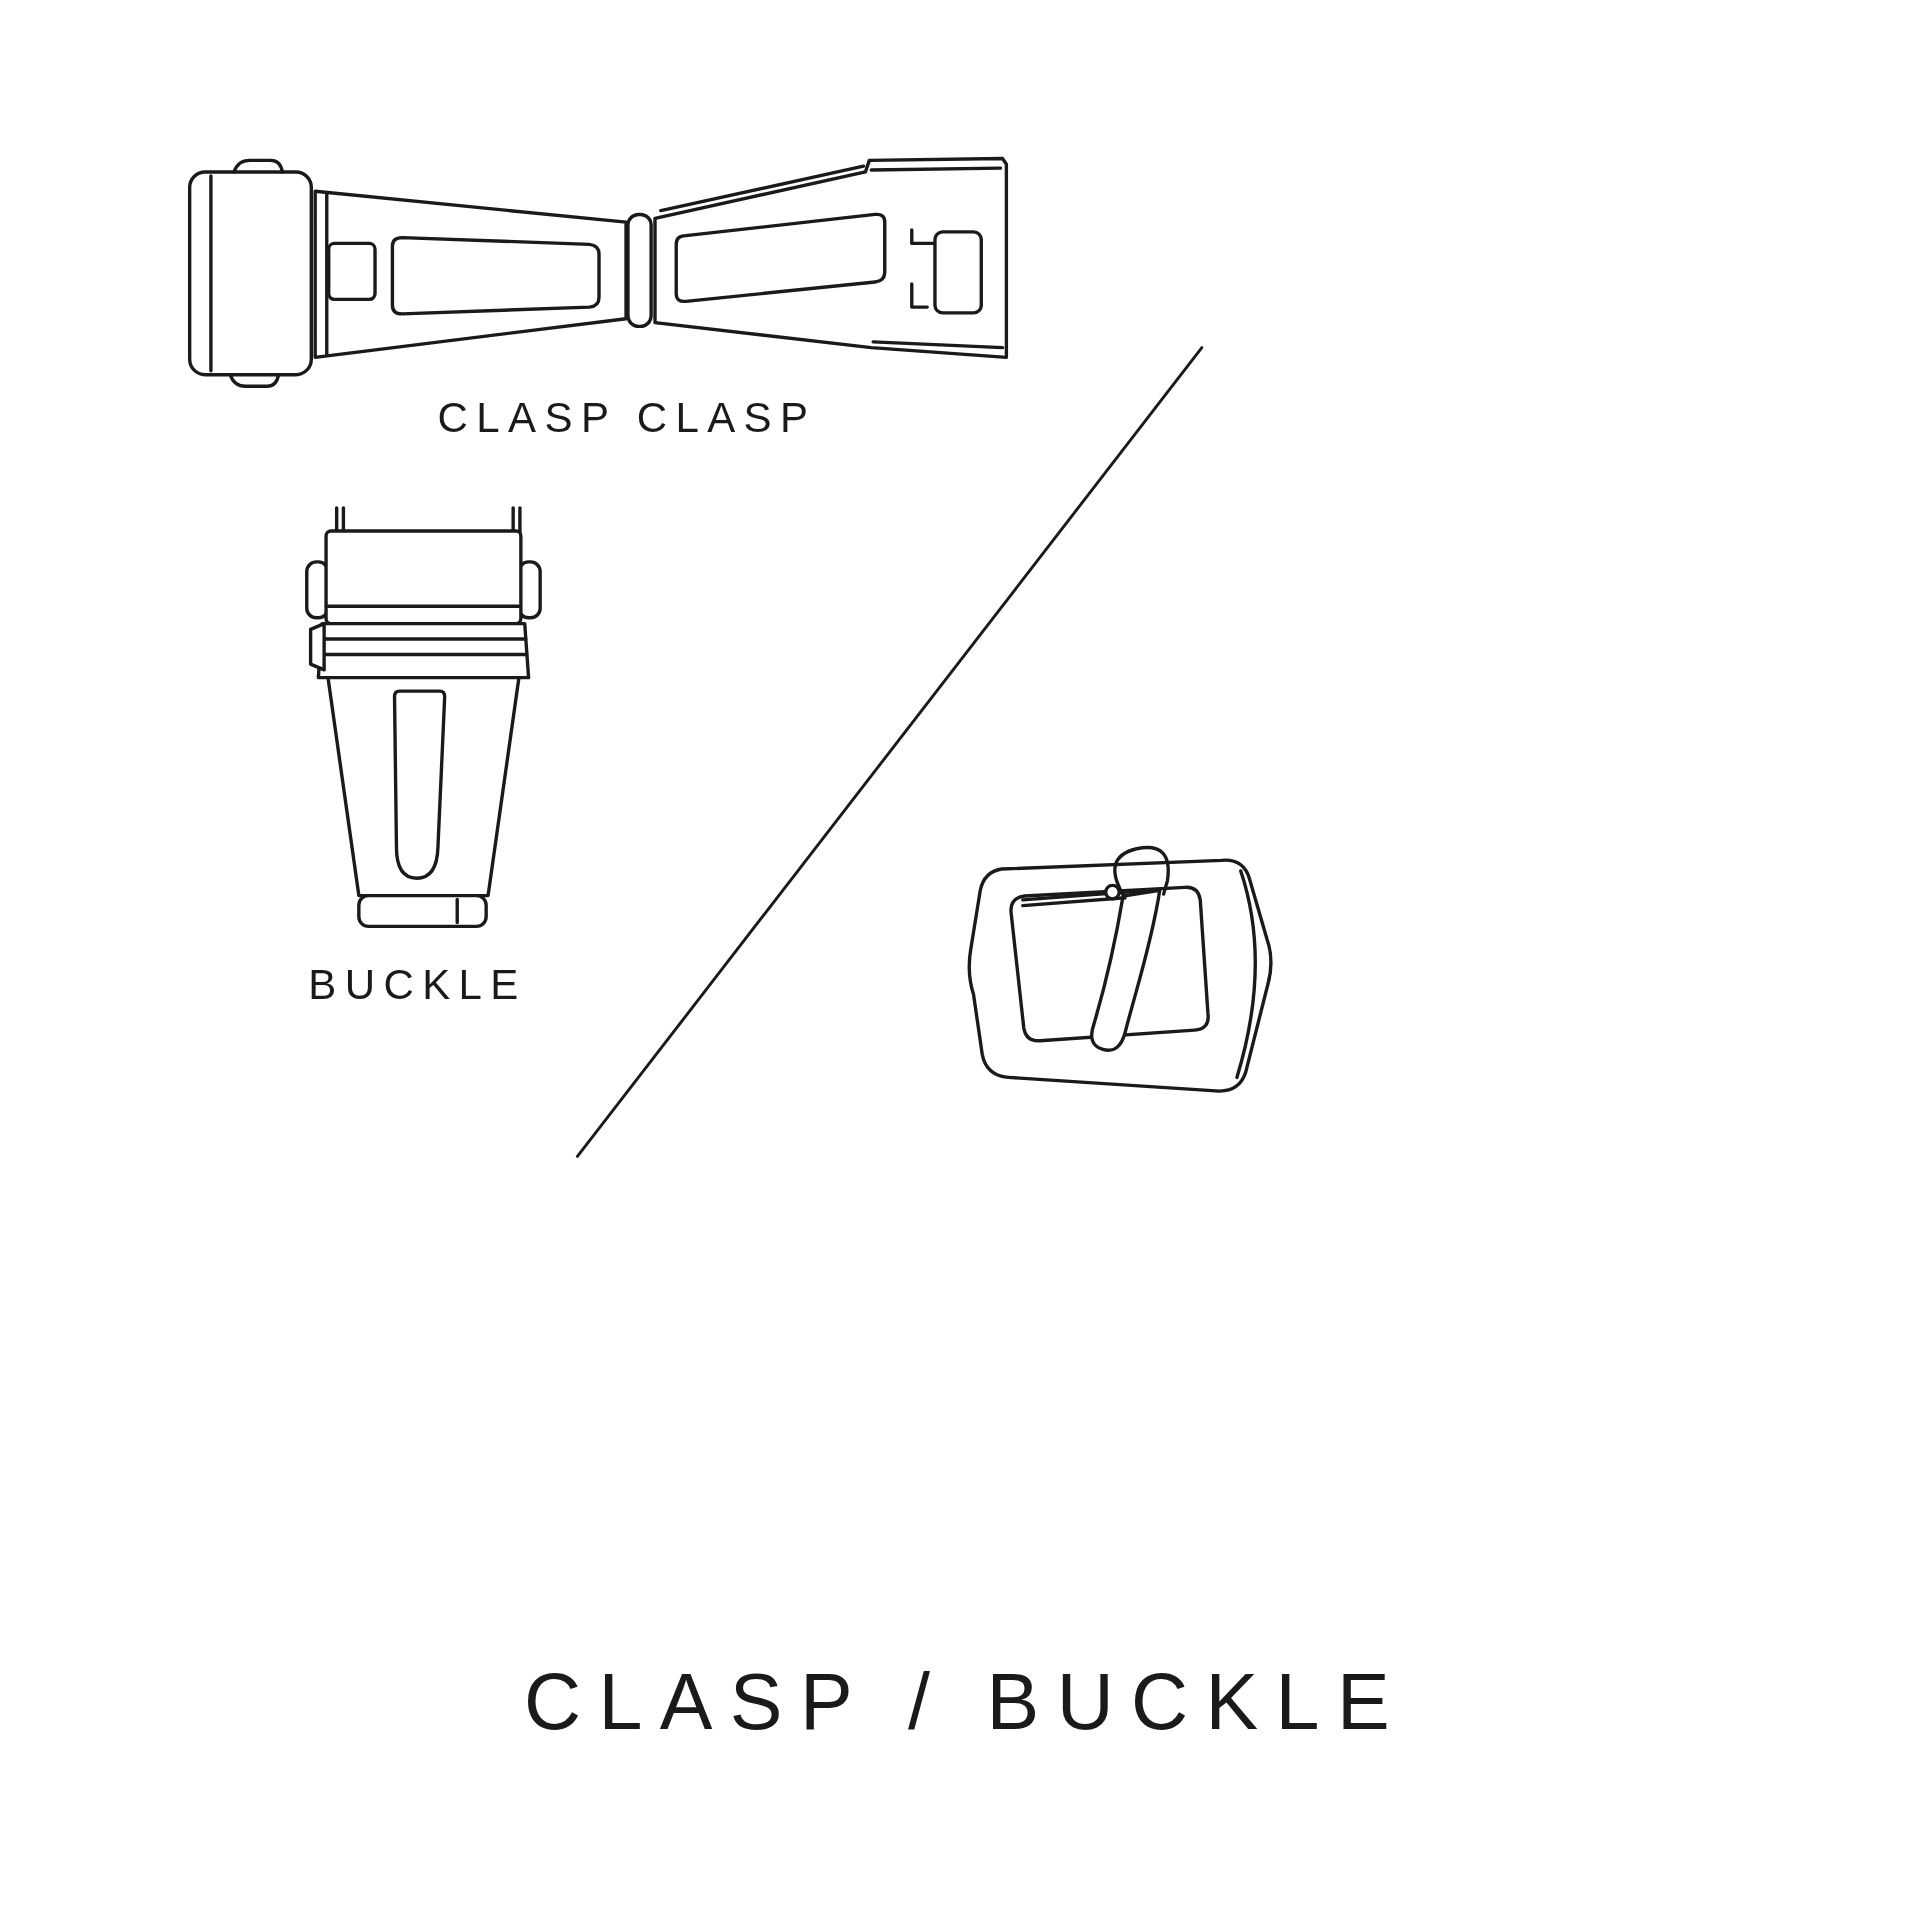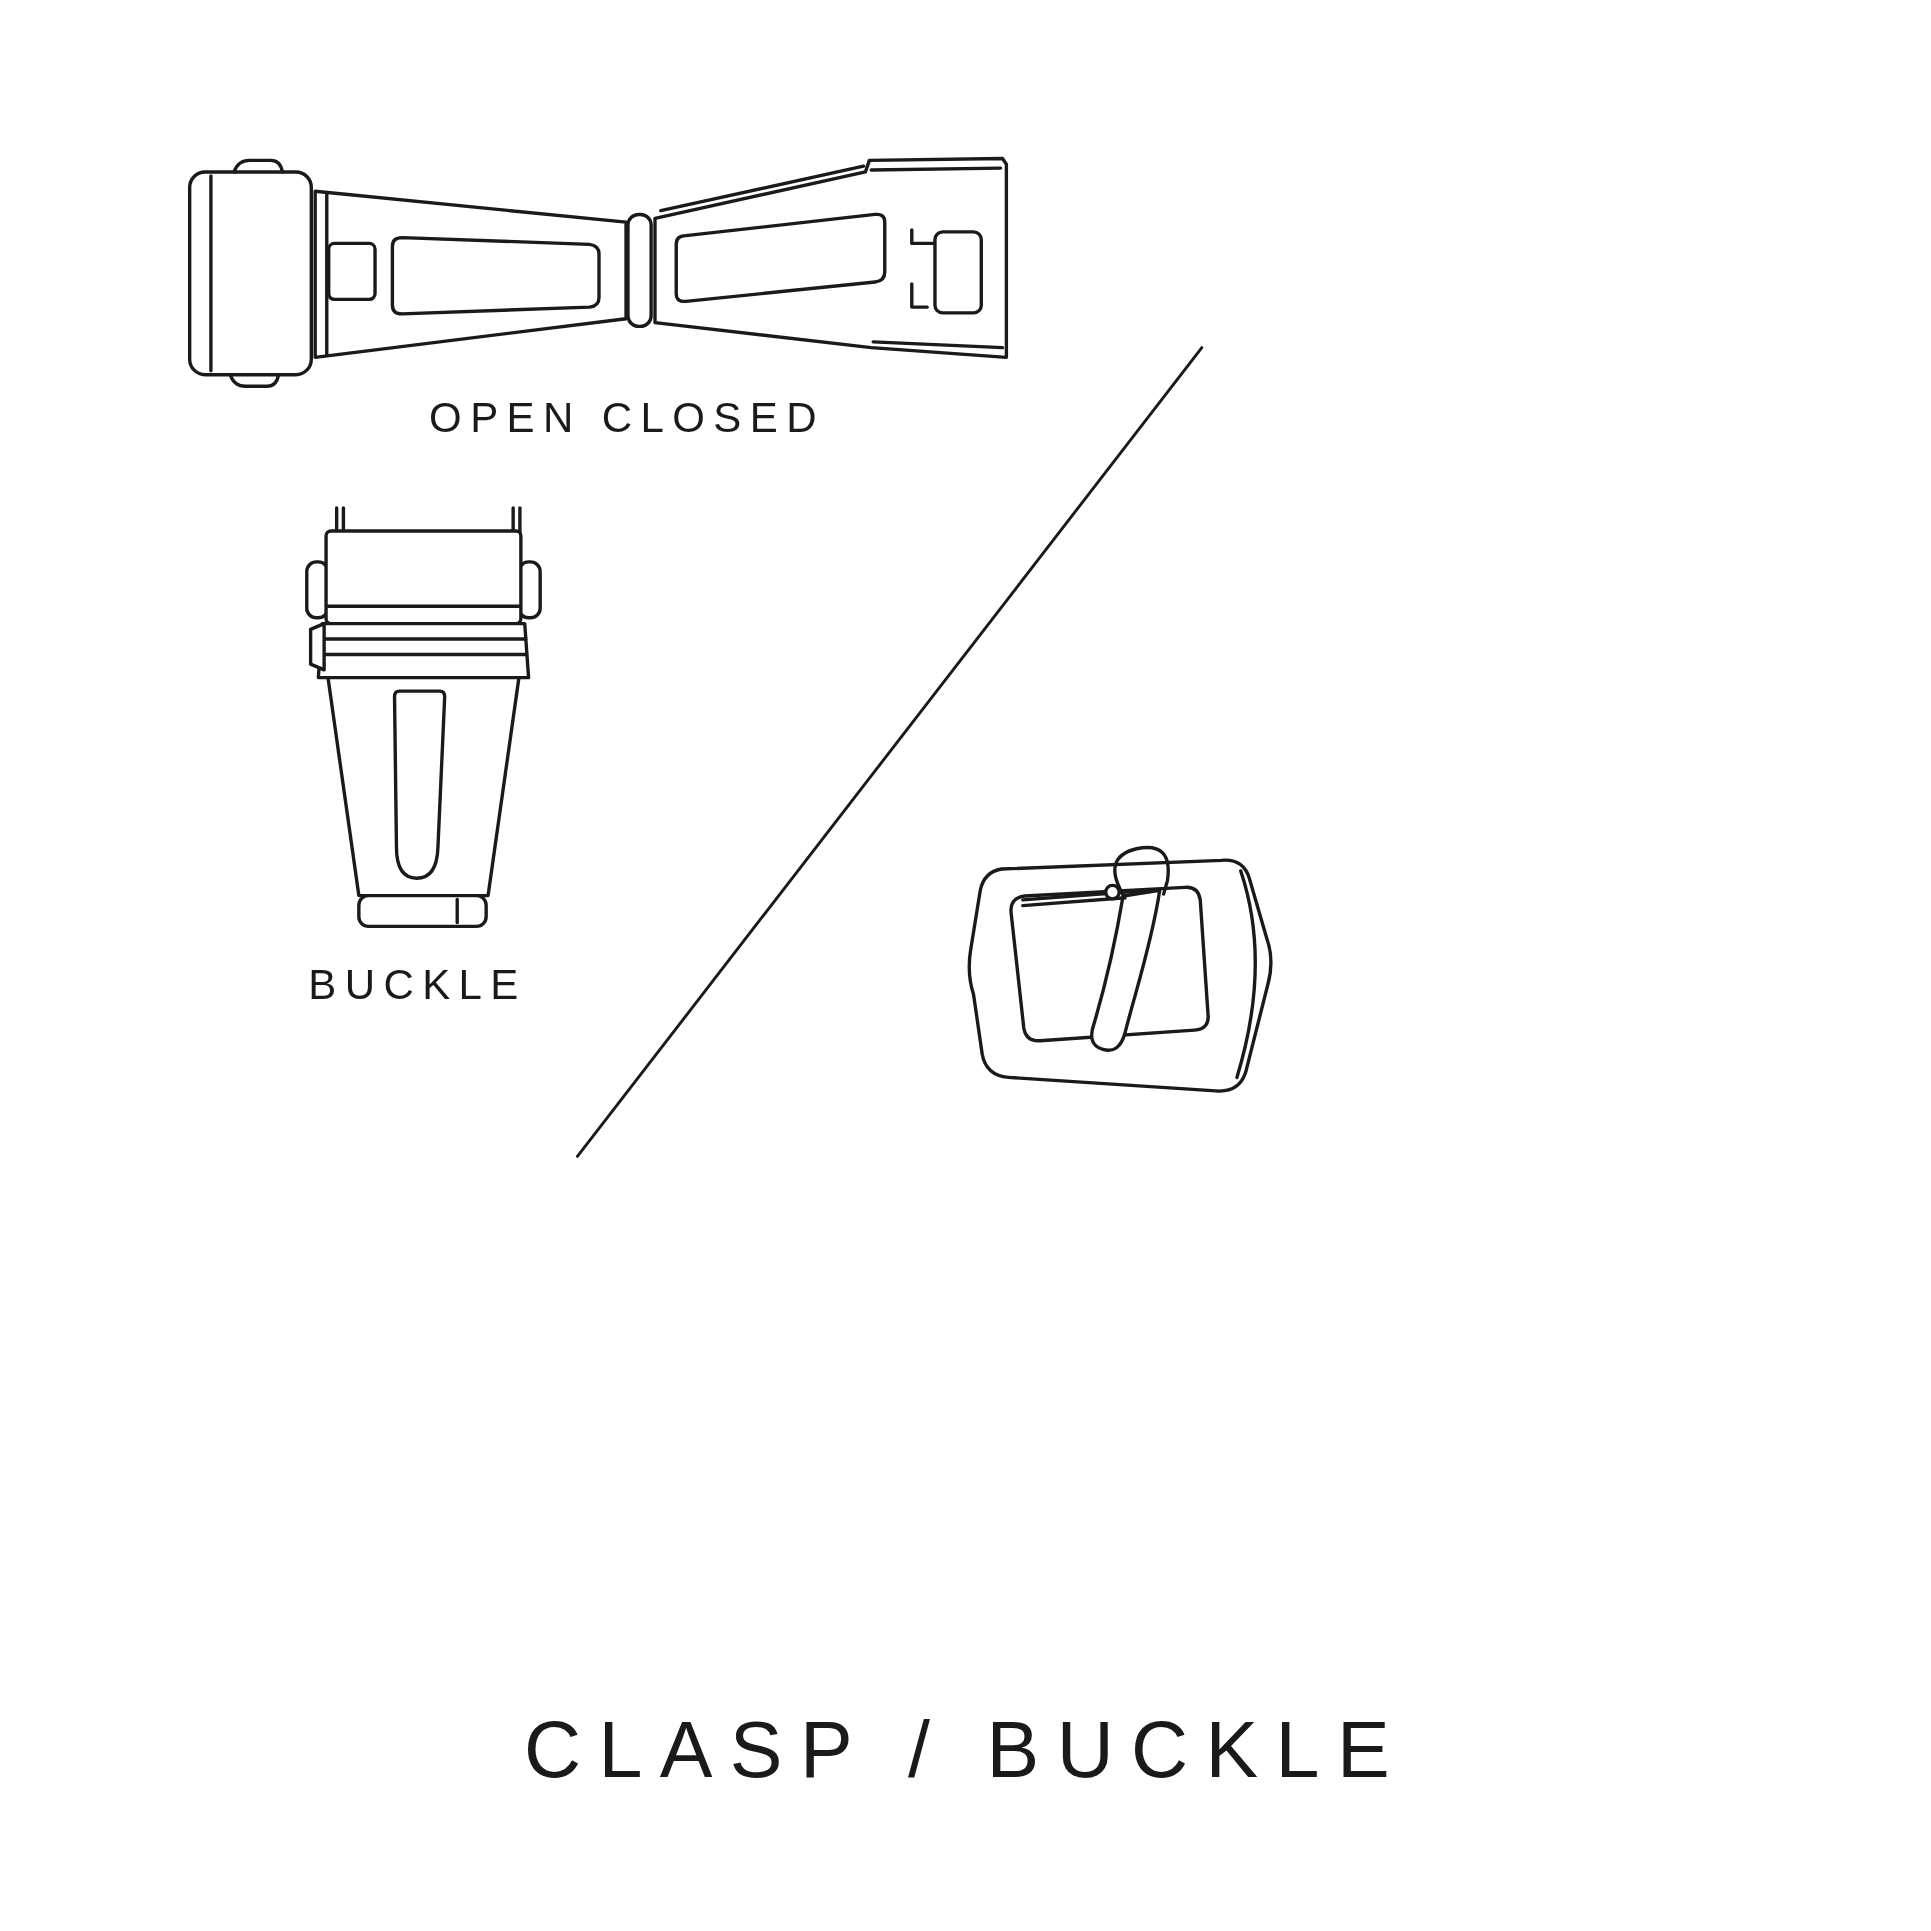--- a/index.html
+++ b/index.html
@@ -36,21 +36,21 @@
     text-align: center;
     font-size: 42px;
     letter-spacing: 0.2em;
     font-weight: 400;
     color: currentColor;
     white-space: nowrap;
   }
   .title {
     position: absolute;
     left: 0;
-    top: 1704px;
+    top: 1656px;
     width: 1931px;
     text-align: center;
     font-size: 79px;
     letter-spacing: 0.22em;
     font-weight: 400;
     color: currentColor;
     white-space: nowrap;
   }
 </style>
 </head>
@@ -78,21 +78,21 @@
       <path class="sh" d="M498,78 L716,30 L720,18 L858,16 L862,22 L862,222 L722,212 L498,186 Z"></path>
       <path class="ln" d="M504,70 L714,24"></path>
       <path class="ln" d="M722,28 L856,26"></path>
       <path class="ln" d="M724,206 L858,212"></path>
       <path class="sh" d="M530,96 L726,74 Q736,73 736,82 L736,134 Q736,143 726,144 L530,164 Q520,165 520,156 L520,105 Q520,96 530,96 Z"></path>
       <rect class="sh" x="788" y="92" width="48" height="84" rx="8"></rect>
       <path class="ln" d="M786,104 L764,104 L764,90 M764,146 L764,170 L780,170"></path>
     </g>
   </svg>
 
-  <div class="label" style="left:241px; top:394px; width:772px">OPEN CLOSED</div>
+  <div class="label" style="left:241px; top:394px; width:772px">CLASP CLASP</div>
 
   <svg class="illus" style="left:297px; top:504px" width="251" height="434" viewBox="0 0 260 450">
     <g>
       <path class="ln" d="M41,30 L41,4 M48,30 L48,4"></path>
       <path class="ln" d="M224,30 L224,4 M231,30 L231,4"></path>
     </g>
     <g>
       <rect class="sh" x="10" y="60" width="22" height="58" rx="10"></rect>
       <rect class="sh" x="230" y="60" width="22" height="58" rx="10"></rect>
     </g>

